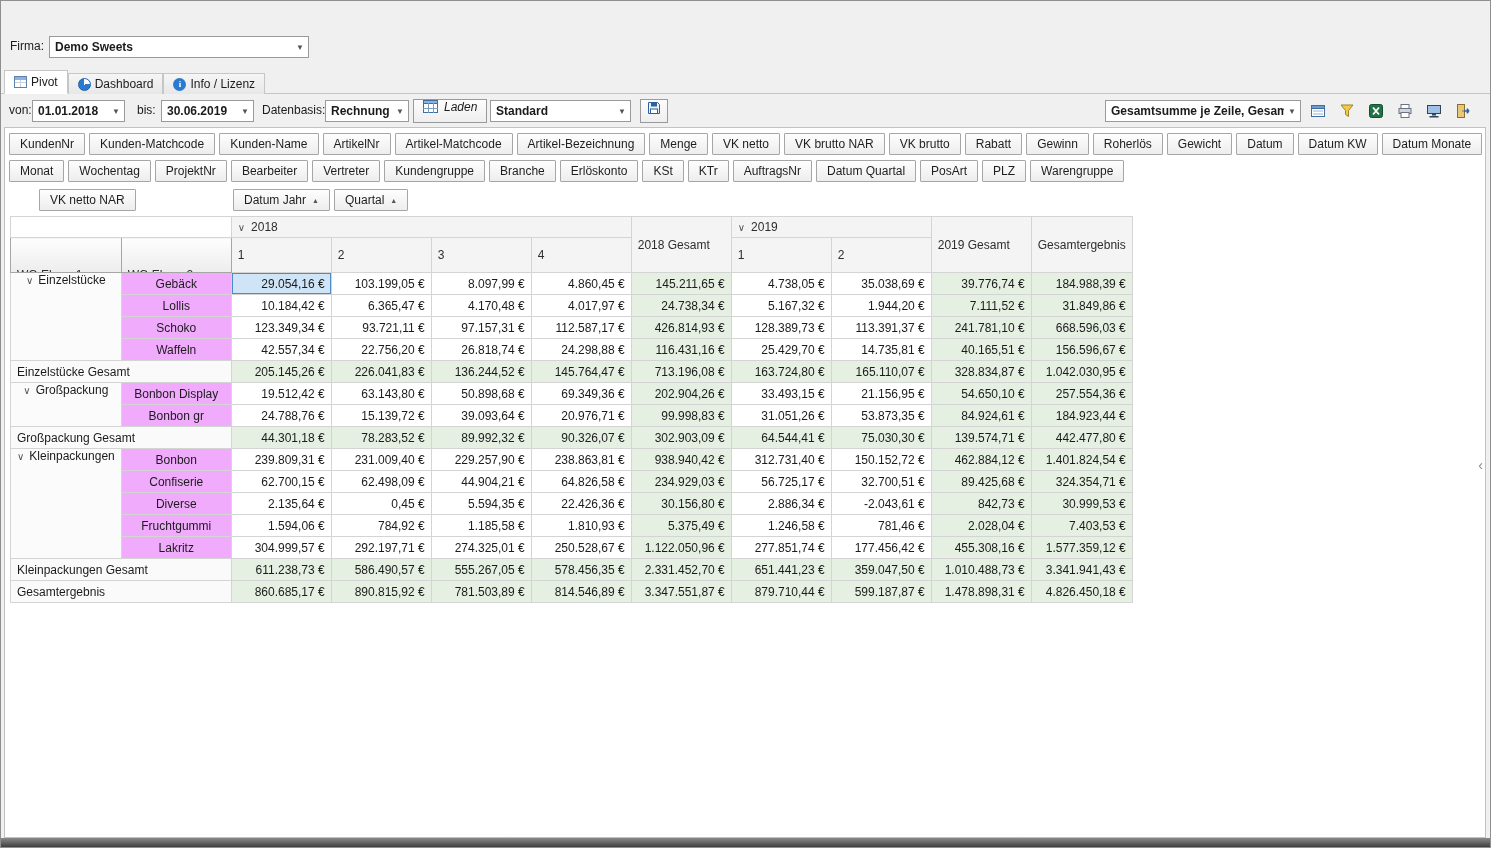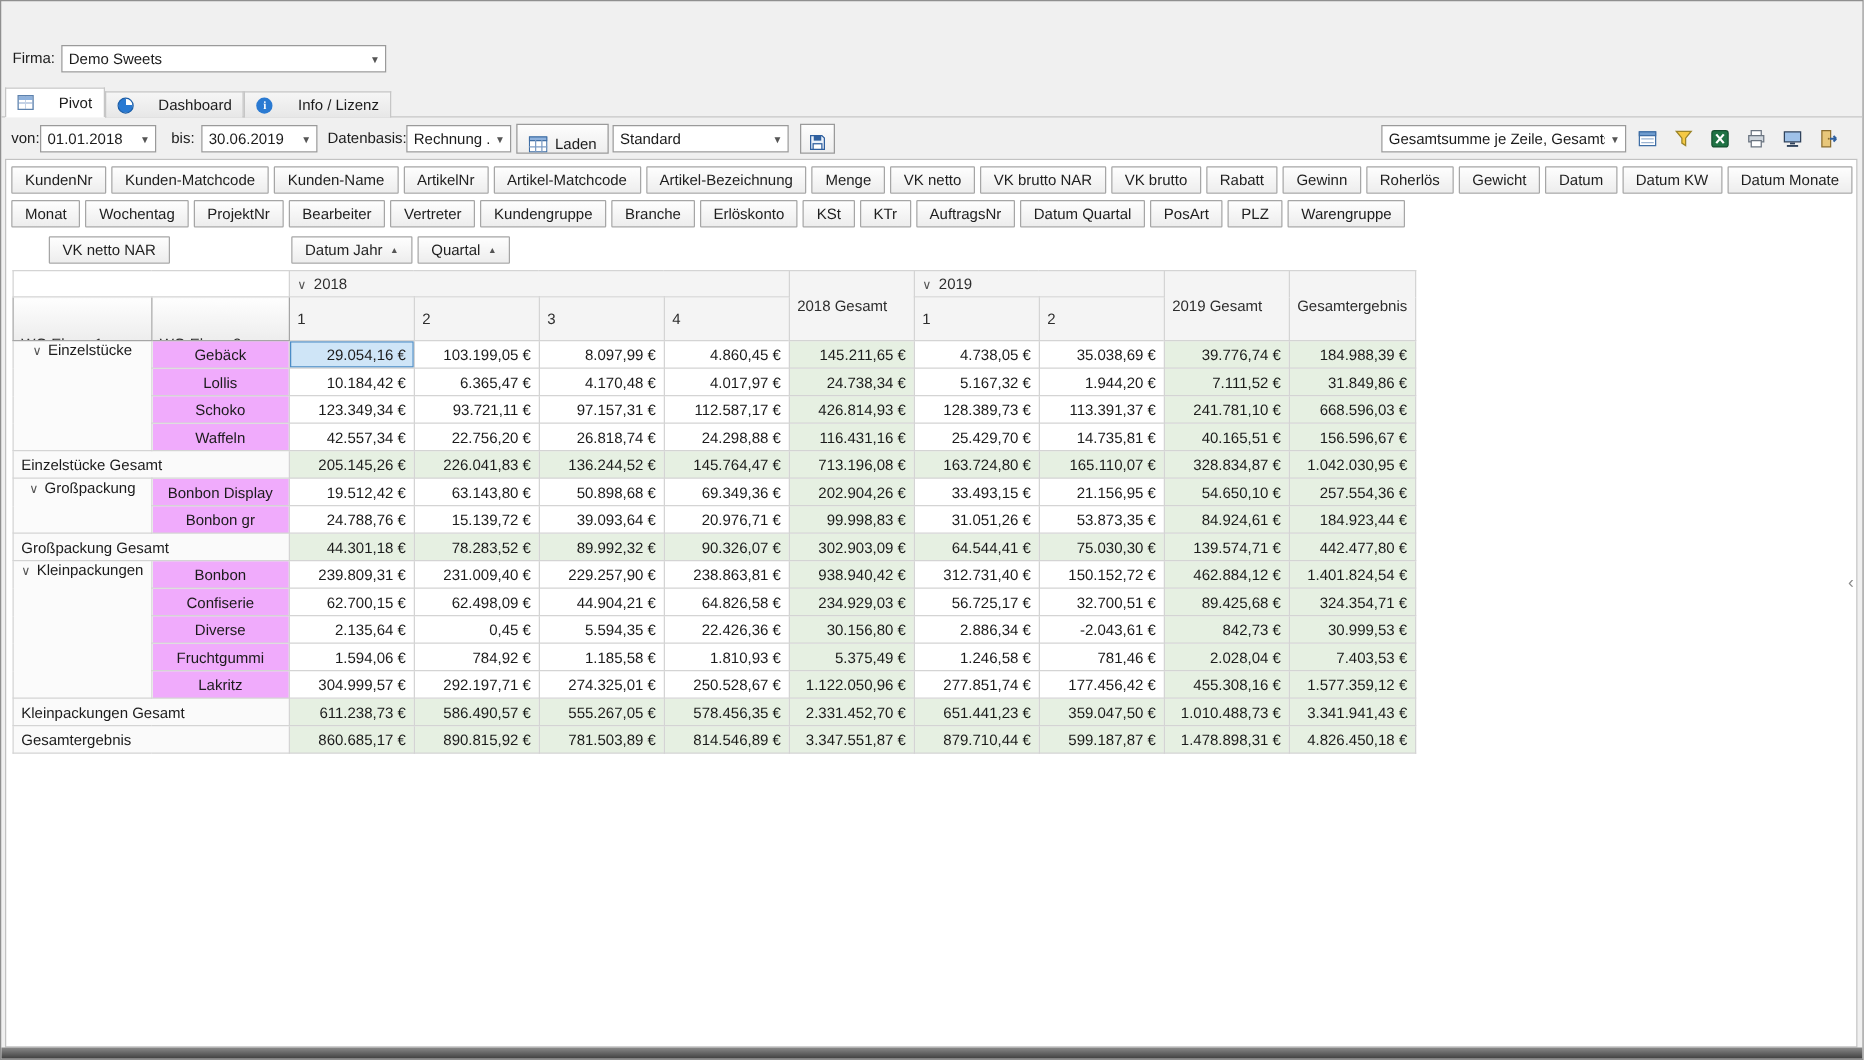--- a/index.html
+++ b/index.html
@@ -17,30 +17,30 @@
   .win-controls { margin-left:auto; display:flex; height:30px; }
   .win-btn { width:46px; height:30px; display:flex; align-items:center; justify-content:center; color:#333; }
   .win-btn .bar { width:11px; height:1px; background:#333; }
   .win-btn .sq { width:10px; height:10px; border:1px solid #333; }
   .win-btn.close { font-size:13px; }
   
   .firma-row { position:absolute; top:33px; left:0; right:0; height:26px;padding-left:28px; }
   .firma-label { position:absolute; left:9px; top:5px; }
   
   .combo { position:absolute; height:22px; background:#fff; border:1px solid #9a9a9a; display:flex; align-items:center; }
-  .combo-text { flex:1; padding-left:5px; overflow:hidden; white-space:nowrap; }
+  .combo-text { flex:1; padding-left:5px; overflow:hidden; white-space:nowrap;font-weight:bold; }
   .combo-arrow { width:16px; text-align:center; color:#555; font-size:8px; flex:0 0 16px; }
   .btn { position:absolute; height:24px; border:1px solid #9a9a9a; background:linear-gradient(#fdfdfd,#eeeeee);
-         display:flex; align-items:flex-end; justify-content:center; gap:6px; padding:0 9px; }
+         display:flex; align-items:flex-start; justify-content:center; gap:6px; padding:0 9px;font-style:italic; }
   .iconbtn { position:absolute; width:26px; height:24px; display:flex; align-items:center; justify-content:center;
              background:transparent; border:1px solid transparent; }
   
   .tabline { position:absolute; top:92px; left:0; right:0; height:1px; background:#c6c6c6; z-index:1; }
   .tabstrip { position:absolute; top:69px; left:3px; display:flex; align-items:flex-end; z-index:2; }
-  .tab { display:flex; align-items:center; gap:20px; padding:0 9px; white-space:nowrap;text-align:center; }
+  .tab { display:flex; align-items:center; gap:4px; padding:0 9px; white-space:nowrap;text-align:center; }
   .tab.active { background:#fff; border:1px solid #c6c6c6; border-bottom:1px solid #fff; height:24px; }
   .tab.inactive { background:linear-gradient(#f6f6f6,#e7e7e7); border:1px solid #c6c6c6; border-bottom:none; height:21px; }
   .icon-pivot { width:13px; height:12px; border:1px solid #5c81ad;
     background: linear-gradient(#8fb2dd 0 3px, transparent 3px),
       repeating-linear-gradient(to right, transparent 0 5px, #c4d2e6 5px 6px),
       repeating-linear-gradient(to bottom, transparent 0 5px, #c4d2e6 5px 6px), #fff; }
   .icon-dash { width:13px; height:13px; border-radius:50%; border:1px solid #1d5fa8;
     background:conic-gradient(#ffffff 0 80deg, #2a7ad2 80deg 360deg); }
   .icon-info { width:13px; height:13px; border-radius:50%; background:#2a7ad2; color:#fff;
     display:flex; align-items:center; justify-content:center; font-size:9px; font-weight:bold;

